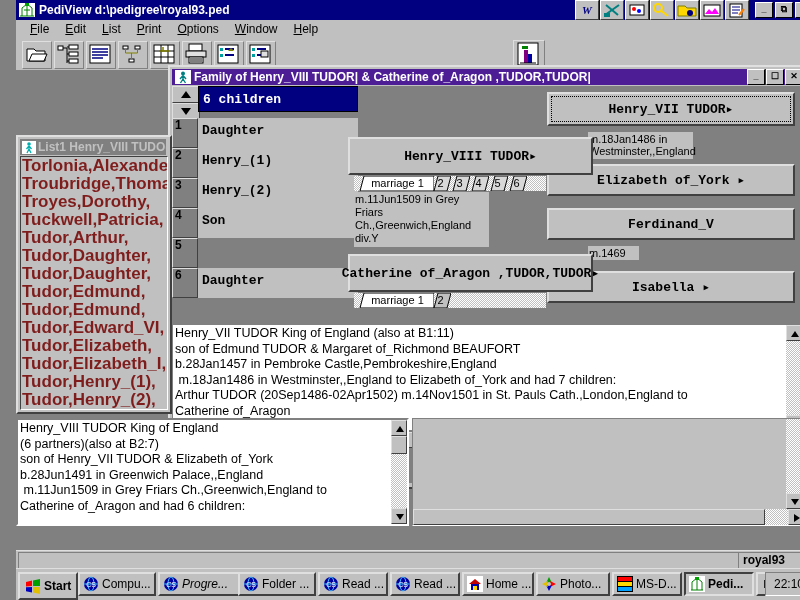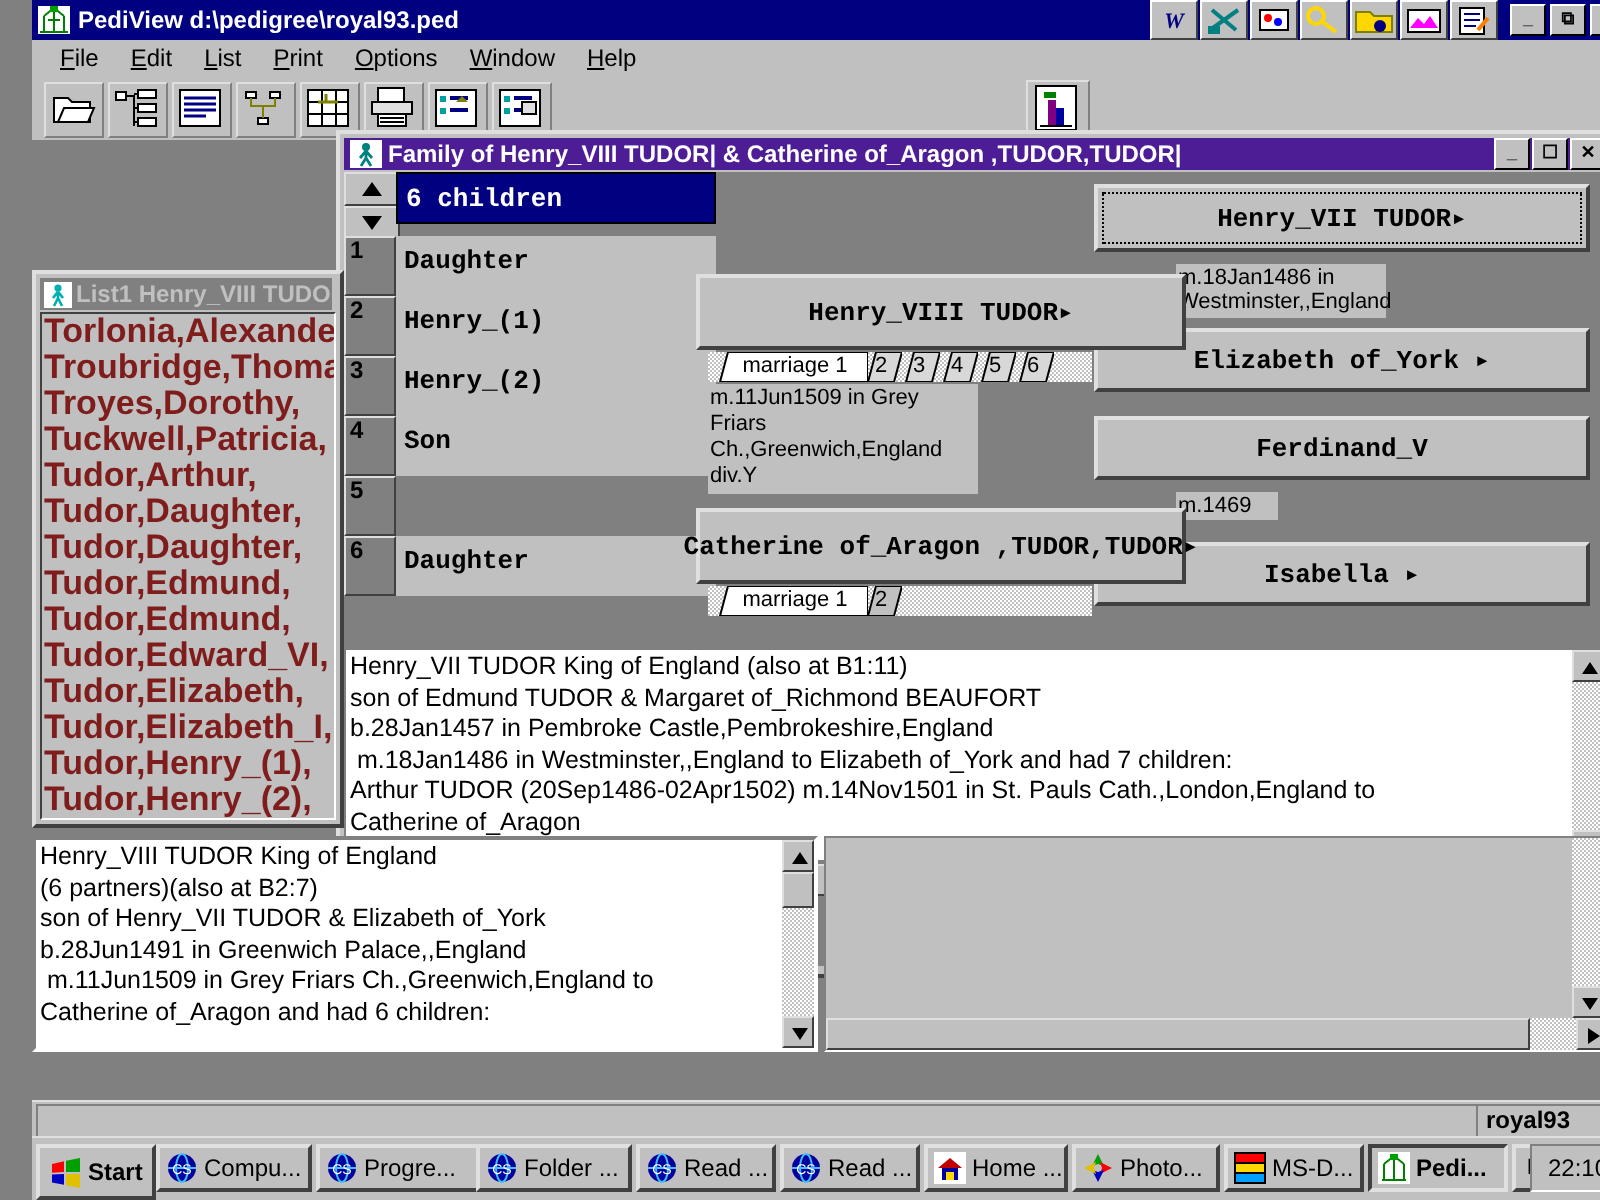--- a/index.html
+++ b/index.html
@@ -648,21 +648,21 @@
       <span class="ic">
         <svg width="16" height="16" viewBox="0 0 16 16">
             <circle cx="8" cy="8" r="7" fill="#0000a0"></circle>
           <ellipse cx="8" cy="8" rx="3" ry="7" fill="none" stroke="#40c0ff"></ellipse>
           <path d="M1 8 h14" stroke="#40c0ff"></path>
           <text x="8" y="11" font-size="7" fill="#fff" text-anchor="middle" font-family="Liberation Sans, sans-serif">CS</text>
           </svg>
       </span>
       <span>Compu...</span>
     </div>
-    <div class="tb-task" style="left:142px;width:102px;">
+    <div class="tb-task" style="left:142px;width:102px;font-style:italic;">
       <span class="ic">
         <svg width="16" height="16" viewBox="0 0 16 16">
             <circle cx="8" cy="8" r="7" fill="#0000a0"></circle>
           <ellipse cx="8" cy="8" rx="3" ry="7" fill="none" stroke="#40c0ff"></ellipse>
             <path d="M1 8 h14" stroke="#40c0ff"></path>
           <text x="8" y="11" font-size="7" fill="#fff" text-anchor="middle" font-family="Liberation Sans, sans-serif">CS</text>
           </svg>
       </span>
       <span>Progre...</span>
     </div>

